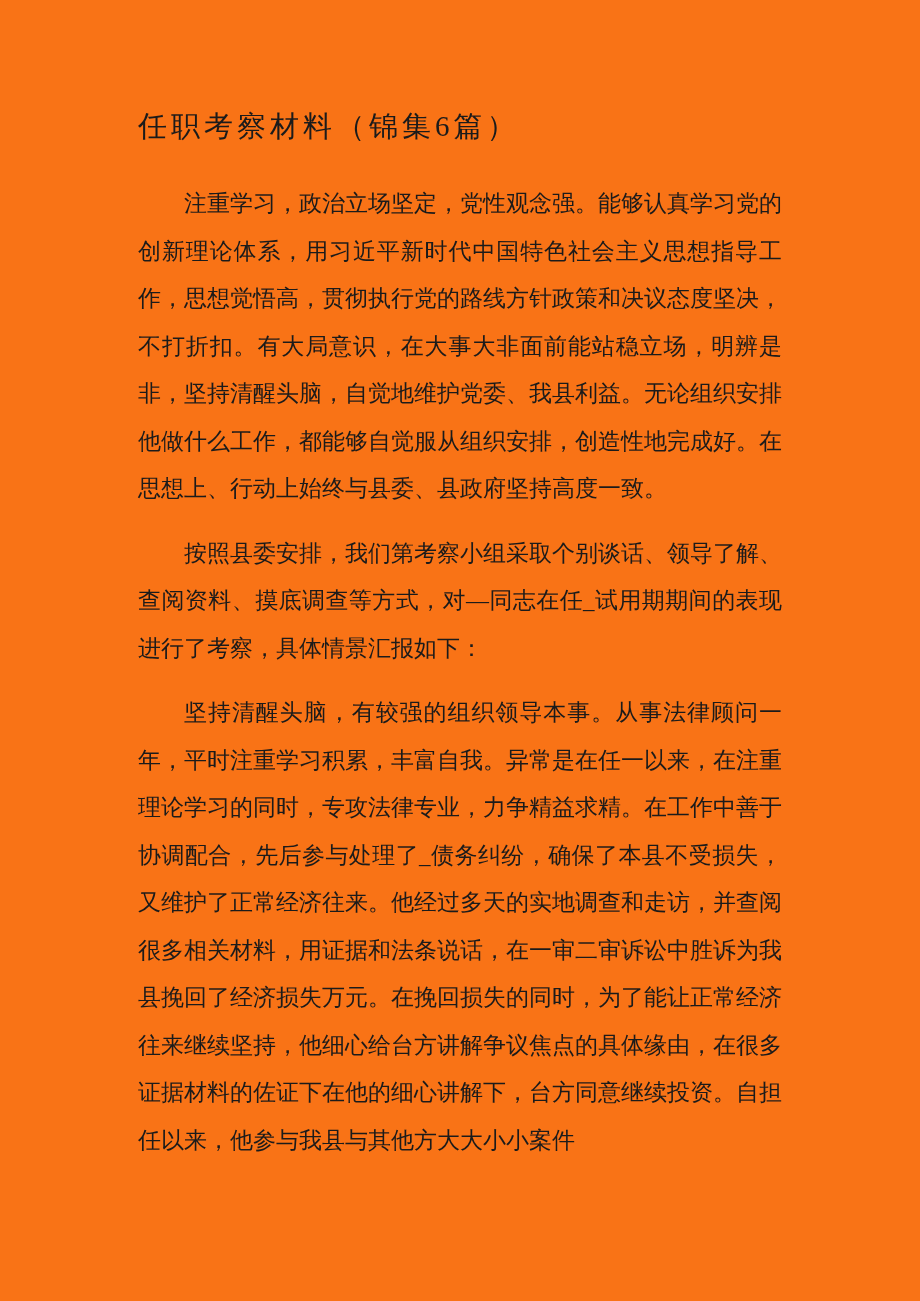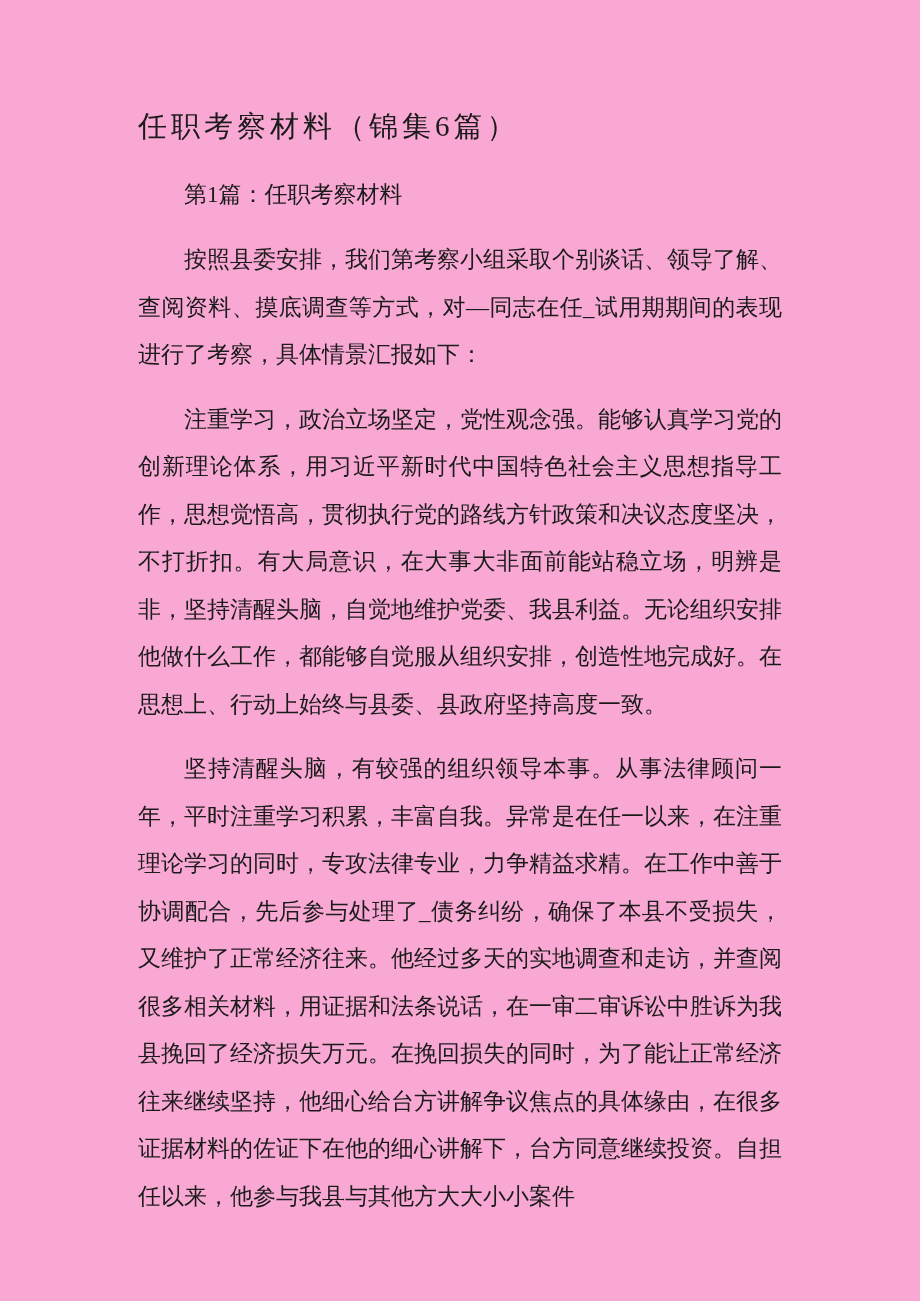--- a/index.html
+++ b/index.html
@@ -11,21 +11,21 @@
 
   body {
     height: 1301px;
     font-family: "Liberation Serif", "DejaVu Serif", serif;
     overflow: hidden;
   }
 
   .page {
     width: 920px;
     height: 1301px;
-    background: #f9a8d4;
+    background: #f97316;
     padding: 104px 138px 0 138px;
   }
 
   .doc-title {
     font-size: 29px;
     line-height: 44px;
     font-weight: 400;
     letter-spacing: 4px;
     color: #1b1b1b;
     margin: 0 0 32px 0;
@@ -52,20 +52,19 @@
     margin: 0 0 17px 0;
     word-break: break-all;
   }
 </style>
 </head>
 <body>
 
 <div class="page">
   <h1 class="doc-title">任职考察材料（锦集6篇）</h1>
 
-  <p class="doc-subtitle">第1篇：任职考察材料</p>
+
+  <p class="para">注重学习，政治立场坚定，党性观念强。能够认真学习党的创新理论体系，用习近平新时代中国特色社会主义思想指导工作，思想觉悟高，贯彻执行党的路线方针政策和决议态度坚决，不打折扣。有大局意识，在大事大非面前能站稳立场，明辨是非，坚持清醒头脑，自觉地维护党委、我县利益。无论组织安排他做什么工作，都能够自觉服从组织安排，创造性地完成好。在思想上、行动上始终与县委、县政府坚持高度一致。</p>
 
   <p class="para">按照县委安排，我们第考察小组采取个别谈话、领导了解、查阅资料、摸底调查等方式，对—同志在任_试用期期间的表现进行了考察，具体情景汇报如下：</p>
-
-  <p class="para">注重学习，政治立场坚定，党性观念强。能够认真学习党的创新理论体系，用习近平新时代中国特色社会主义思想指导工作，思想觉悟高，贯彻执行党的路线方针政策和决议态度坚决，不打折扣。有大局意识，在大事大非面前能站稳立场，明辨是非，坚持清醒头脑，自觉地维护党委、我县利益。无论组织安排他做什么工作，都能够自觉服从组织安排，创造性地完成好。在思想上、行动上始终与县委、县政府坚持高度一致。</p>
 
   <p class="para">坚持清醒头脑，有较强的组织领导本事。从事法律顾问一年，平时注重学习积累，丰富自我。异常是在任一以来，在注重理论学习的同时，专攻法律专业，力争精益求精。在工作中善于协调配合，先后参与处理了_债务纠纷，确保了本县不受损失，又维护了正常经济往来。他经过多天的实地调查和走访，并查阅很多相关材料，用证据和法条说话，在一审二审诉讼中胜诉为我县挽回了经济损失万元。在挽回损失的同时，为了能让正常经济往来继续坚持，他细心给台方讲解争议焦点的具体缘由，在很多证据材料的佐证下在他的细心讲解下，台方同意继续投资。自担任以来，他参与我县与其他方大大小小案件</p>
 </div>
 
 </body></html>

